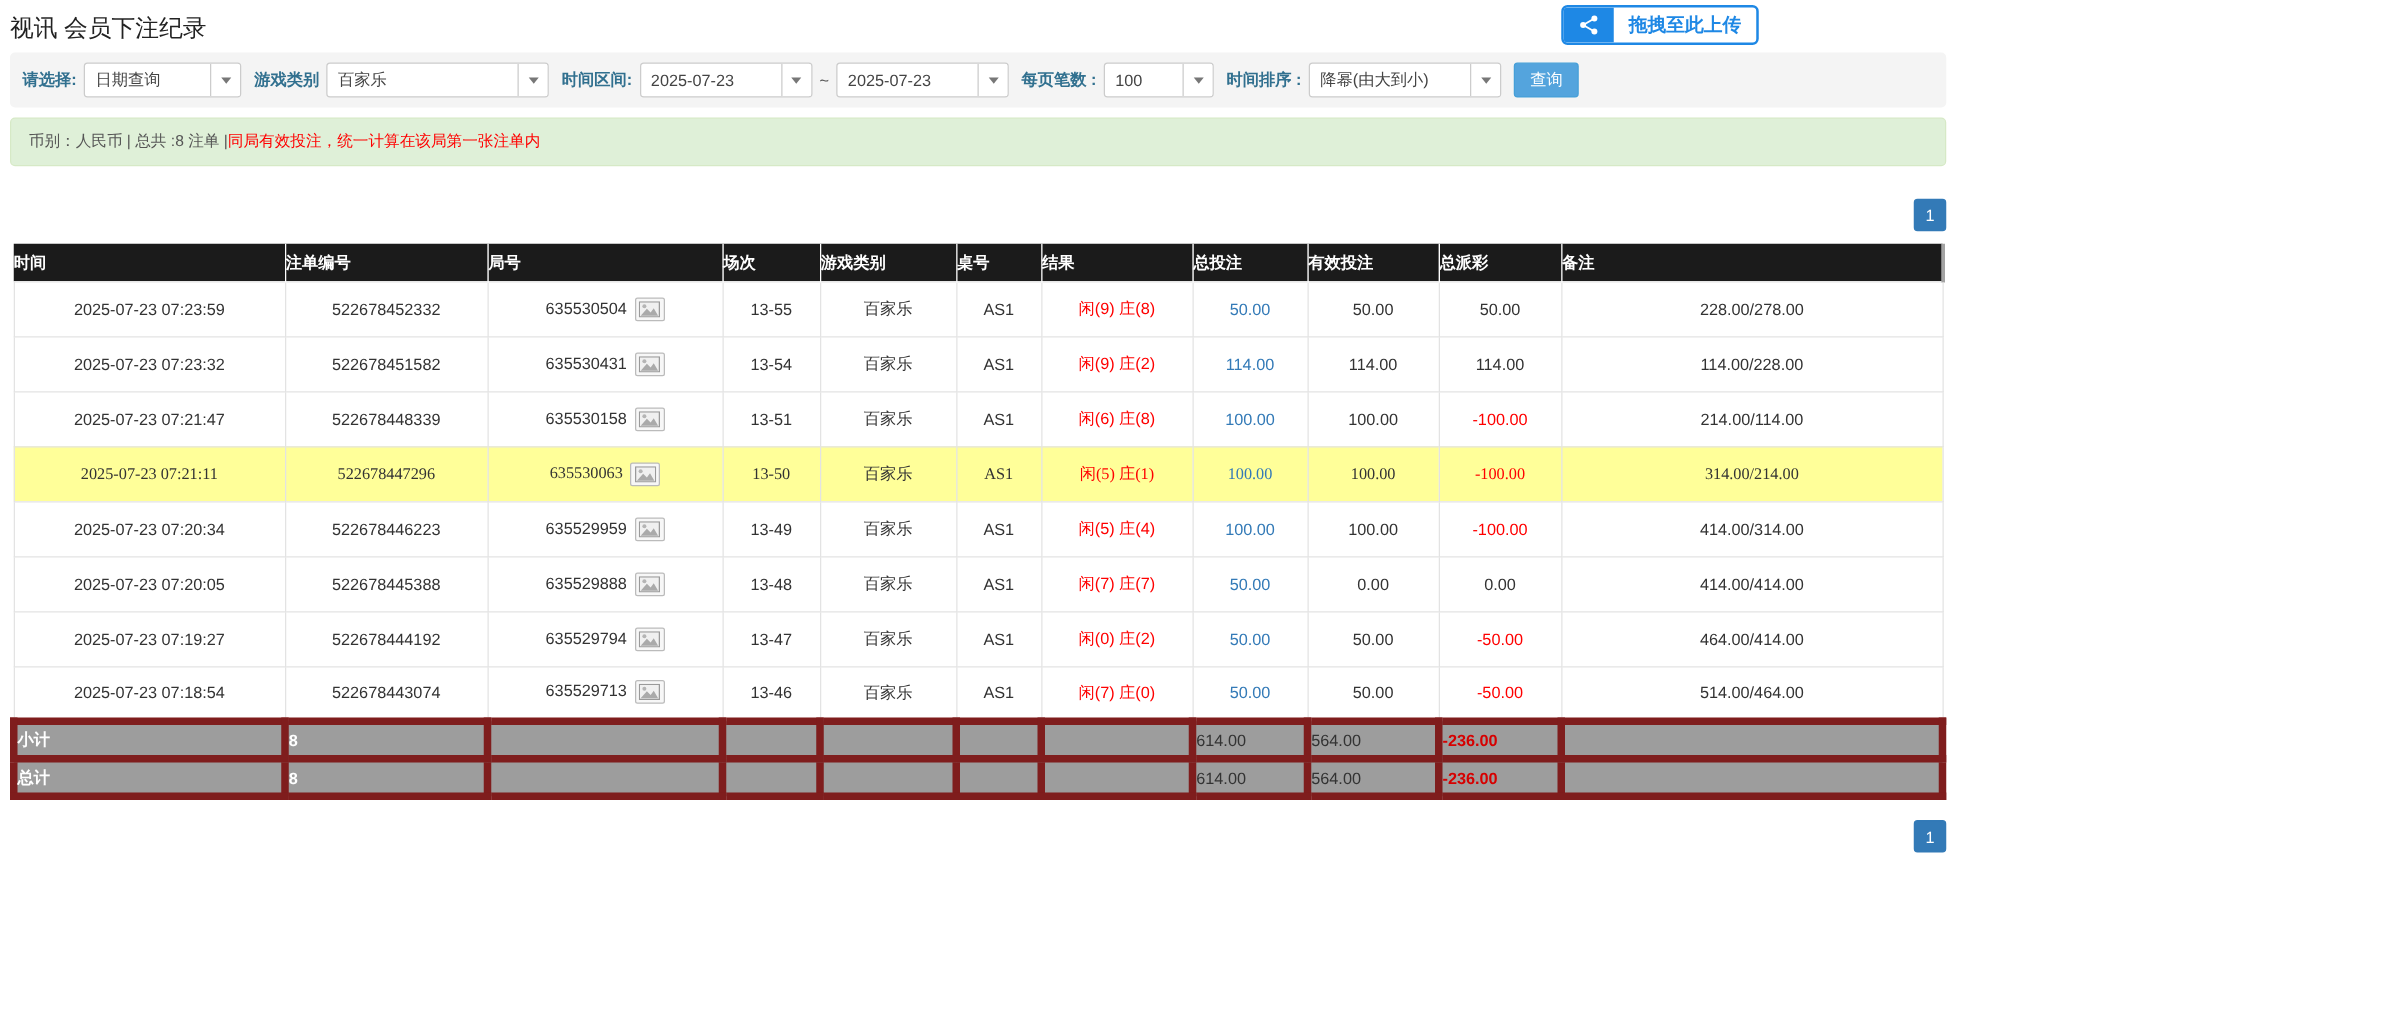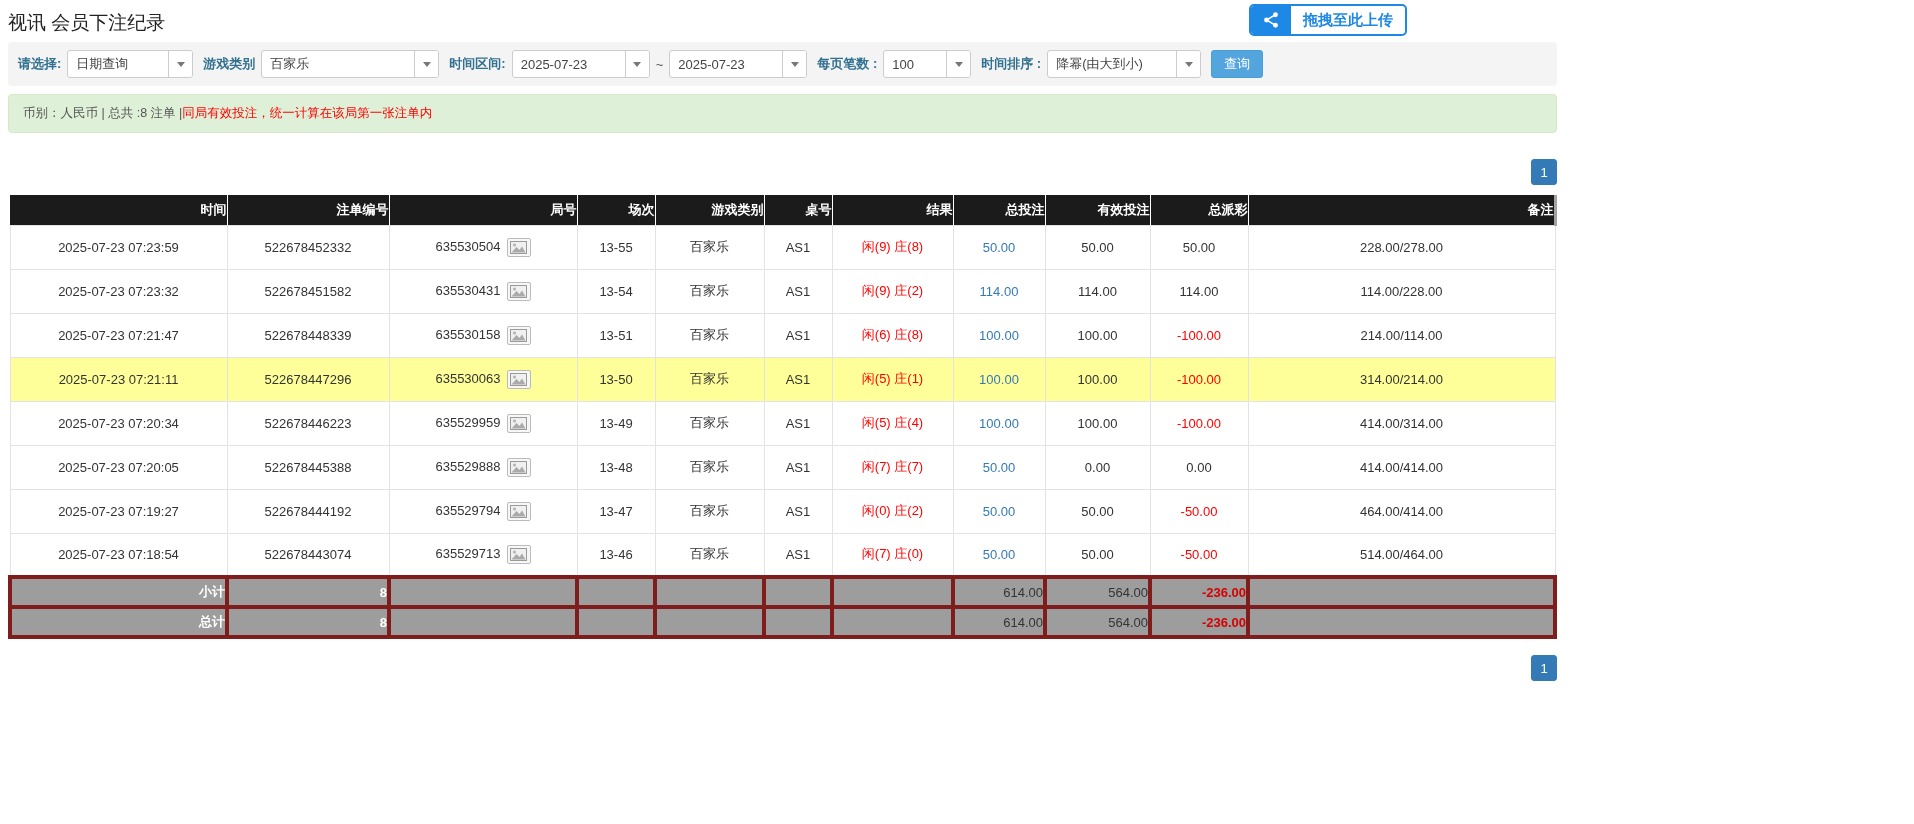--- a/index.html
+++ b/index.html
@@ -54,39 +54,39 @@
   .page-btn {
     display: inline-block; min-width: 26px; height: 26px; line-height: 26px;
     background: #337ab7; border: 1px solid #337ab7; color: #fff; text-align: center;
     border-radius: 3px; font-size: 13px; cursor: pointer;
   }
 
   
   table.records { margin-top: 10px; width: 100%; border-collapse: collapse; table-layout: fixed; }
   thead th {
     background: #1b1b1b; color: #fff; font-weight: bold; font-size: 13px;
-    height: 30px; text-align: right; border-right: 1px solid #fff;
+    height: 30px; text-align: left; border-right: 1px solid #fff;
   }
   thead th:last-child { border-right: 3px solid #a3a3a3; }
   tbody td {
     height: 44px; border: 1px solid #e3e3e3; background: #fff;
     text-align: center; font-size: 13px; color: #333; vertical-align: middle;
   }
-  tr.highlight td { background: #ffff99; }
+  tr.highlight td { background: #ffff99; font-family: Liberation Serif, serif; }
   .amount-link { color: #337ab7; cursor: pointer; }
   .negative { color: #f00; text-align: right; }
   .result-text { color: #f00; }
   .round-icon {
     display: inline-flex; align-items: center; justify-content: center;
     width: 24px; height: 19px; margin-left: 6px; vertical-align: middle;
     border: 1px solid #bbb; border-radius: 2px; background: #f7f7f7; cursor: pointer;
   }
   tfoot td {
-    background: #9d9d9d; height: 30px; border: 4px solid #7f1d1d;
-    text-align: right; font-size: 13px; vertical-align: middle;
+    background: #9d9d9d; height: 30px; border: 6px solid #7f1d1d;
+    text-align: left; font-size: 13px; vertical-align: middle;
   }
   .foot-label { color: #fff; font-weight: bold; }
   .foot-num { color: #333; }
   .foot-neg { color: #d60000; font-weight: bold; }
 </style>
 </head>
 <body>
 
 <div class="page">
 

